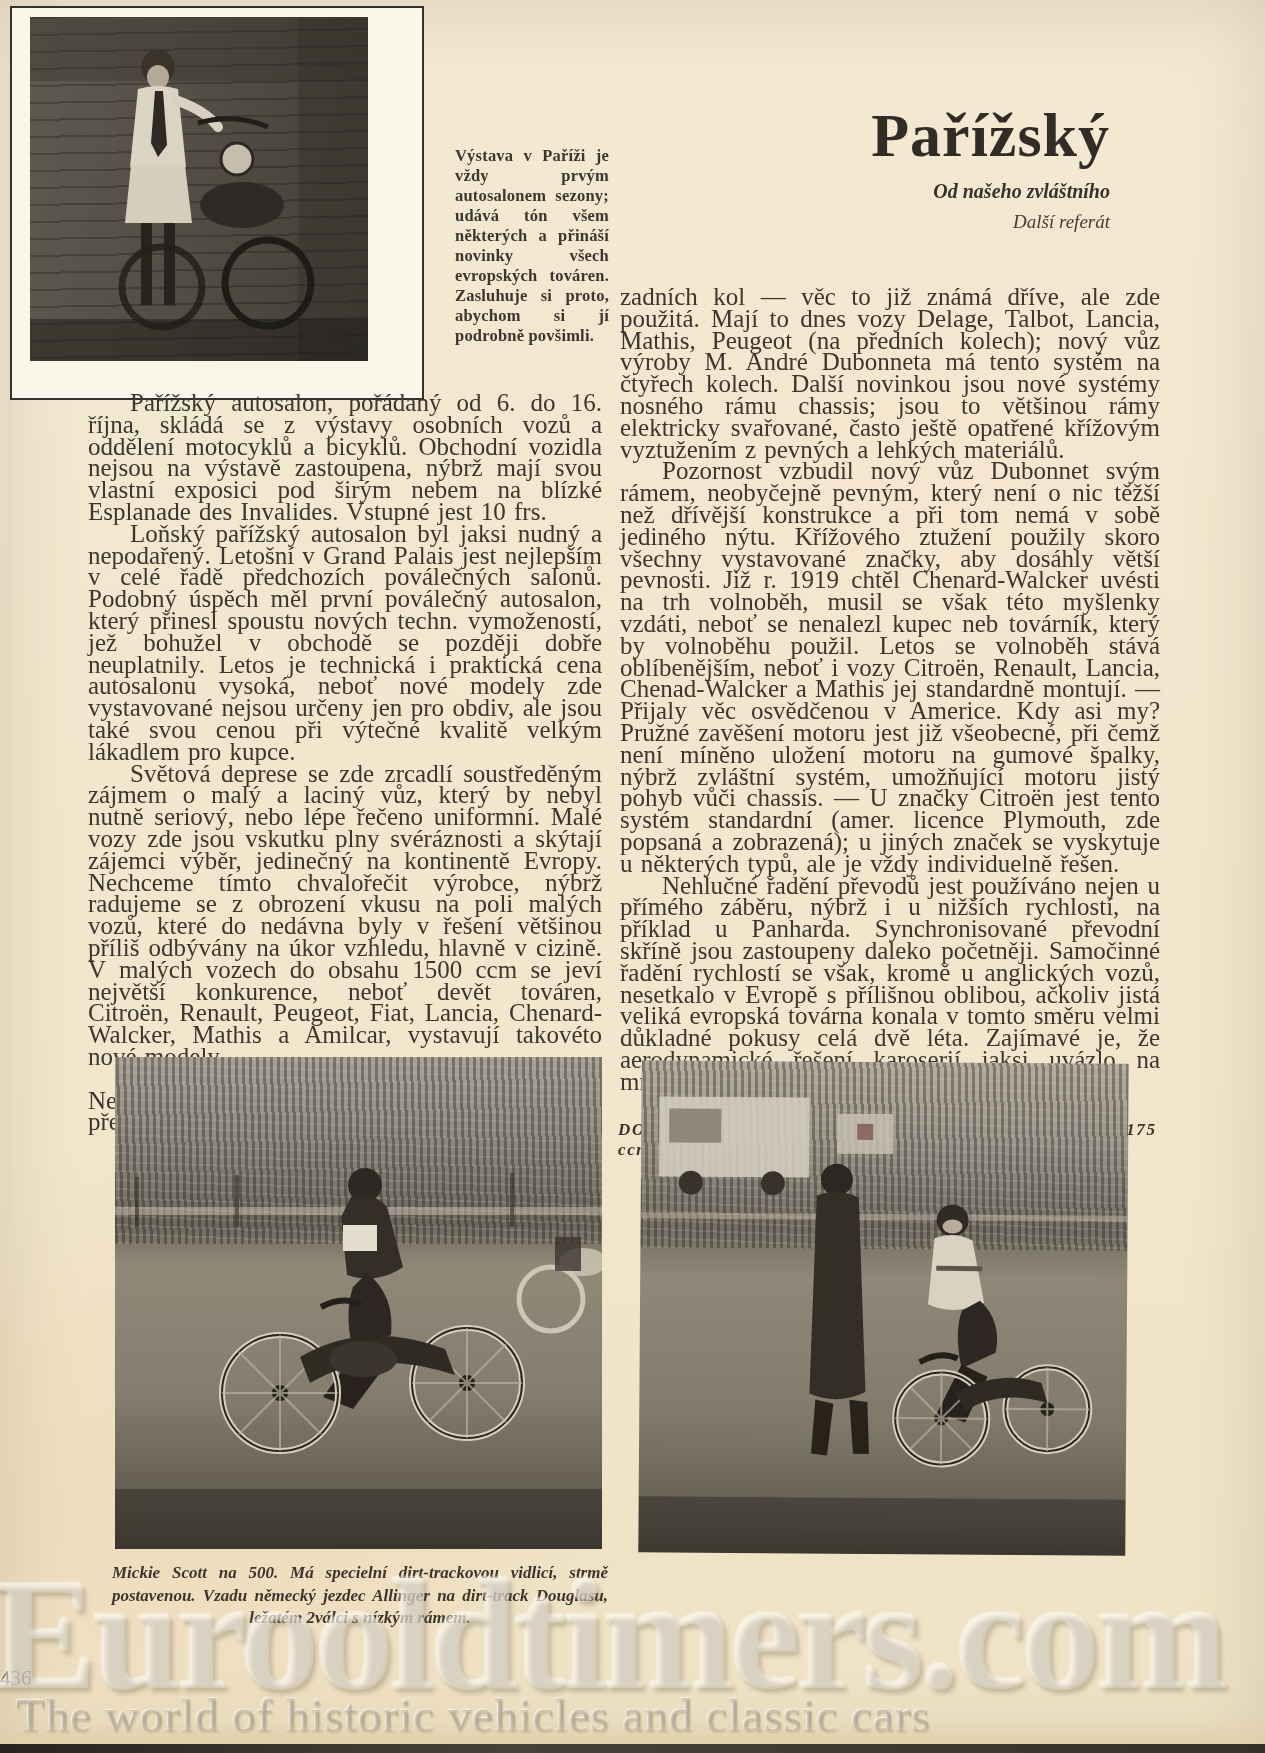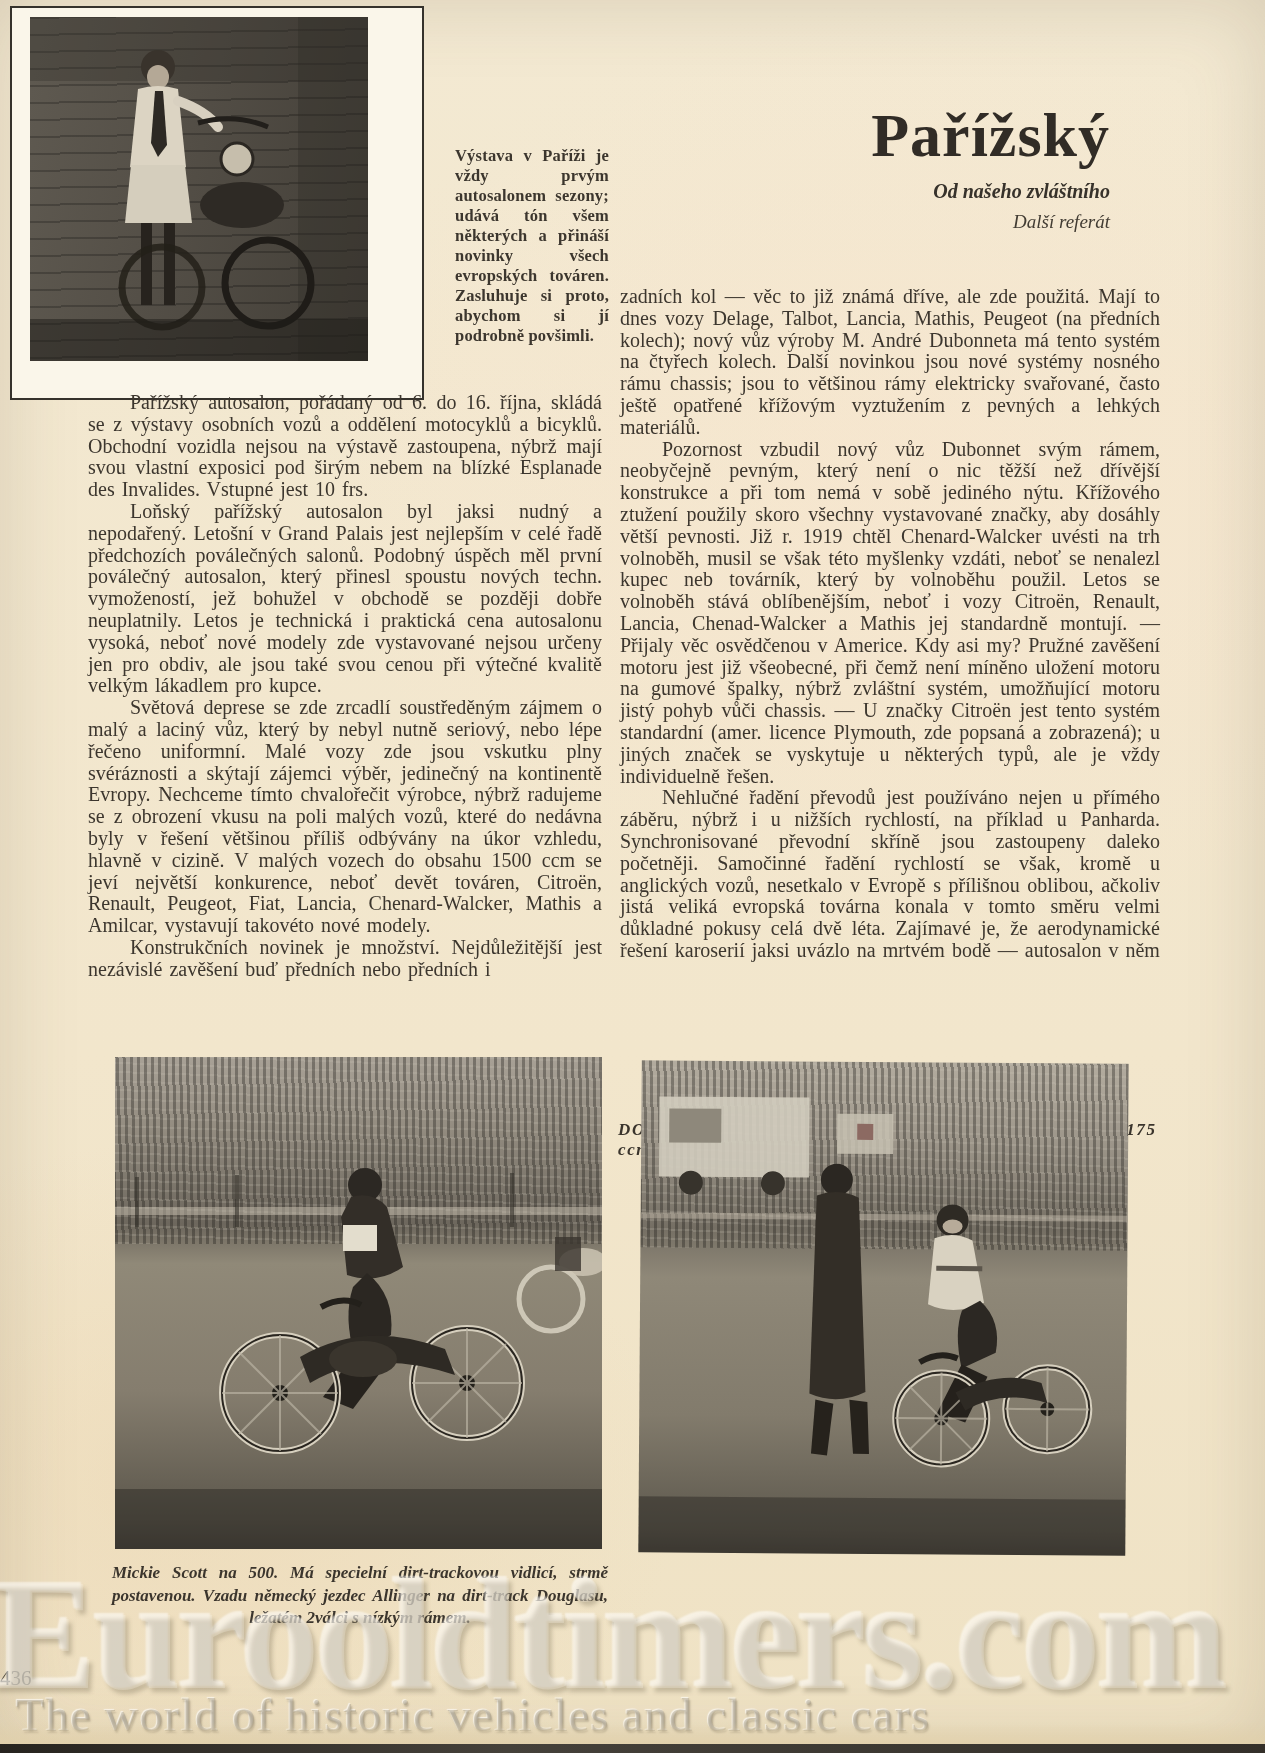--- a/index.html
+++ b/index.html
@@ -30,21 +30,21 @@
     position:absolute; left:455px; top:146px; width:154px;
     font-size:16.5px; line-height:20px; font-weight:bold;
     text-align:justify; text-align-last:left; letter-spacing:0.2px;
   }
   
   .headline { position:absolute; top:104px; left:610px; width:500px; text-align:right; }
   .headline .title { font-size:62px; font-weight:bold; letter-spacing:1px; line-height:1; color:#312c26; }
   .headline .subtitle { margin-top:14px; font-size:20px; font-style:italic; font-weight:bold; color:#37322b; }
   .headline .byline { margin-top:8px; font-size:19px; font-style:italic; color:#423c33; }
   
-  .col { position:absolute; text-align:justify; font-size:20px; line-height:21.8px; word-spacing:2px; }
+  .col { position:absolute; text-align:justify; font-size:25px; line-height:21.8px; word-spacing:2px; }
   .col p { margin:0; text-indent:42px; }
   .col p.cont { text-indent:0; }
   .col-left  { left:88px;  top:392px; width:514px; }
   .col-right { left:620px; top:286px; width:540px; }
   
   .jawa {
     position:absolute; left:618px; top:1120px; width:544px;
     font-size:17px; font-style:italic; font-weight:bold;
     letter-spacing:1.6px; word-spacing:5px; color:#3a342c;
   }

